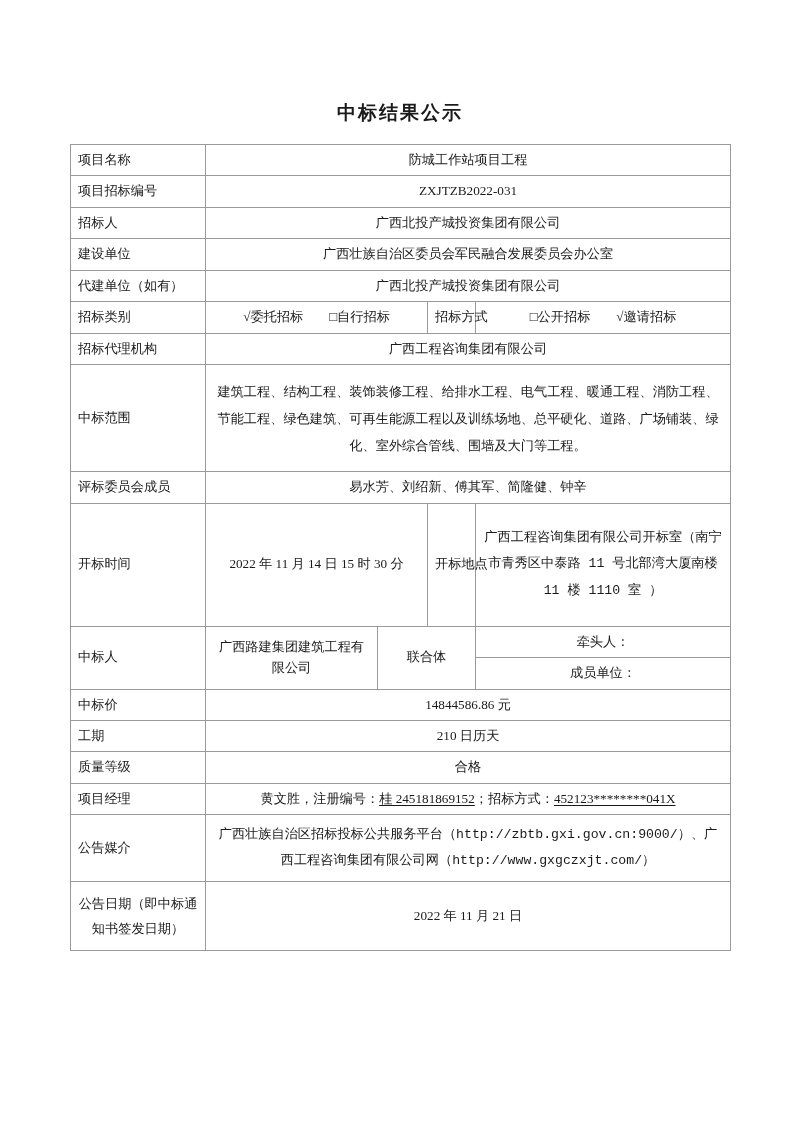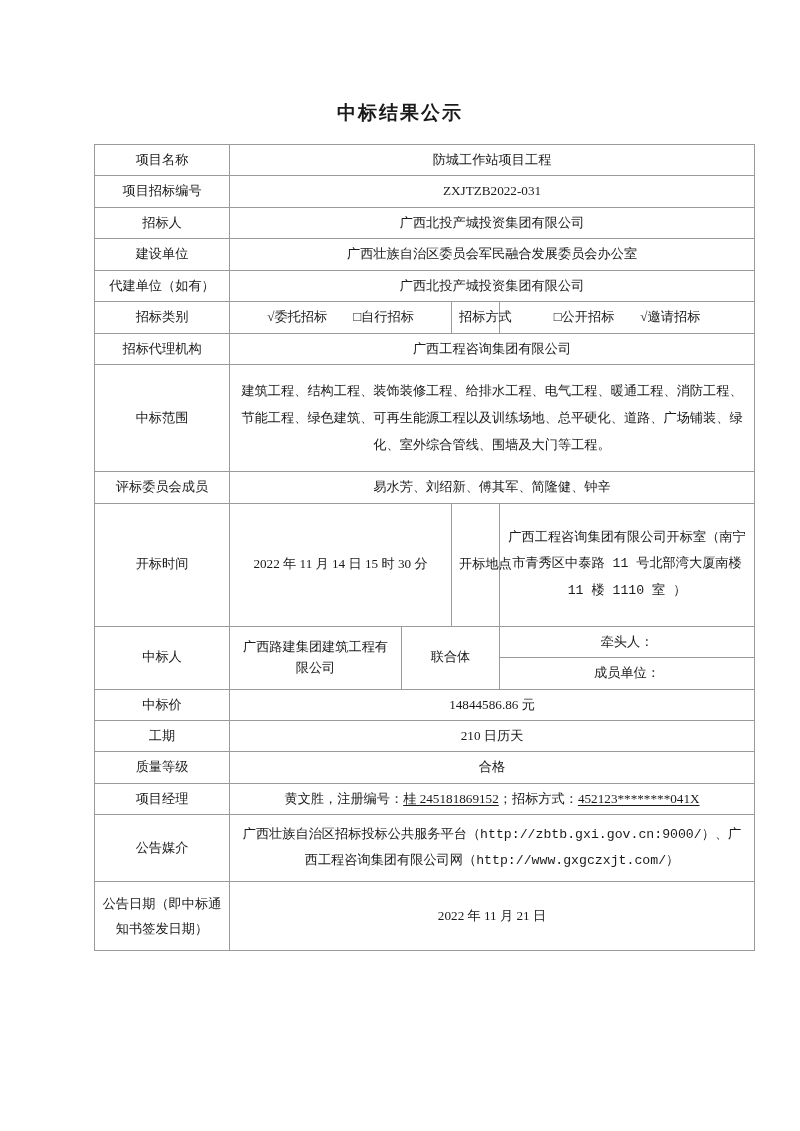--- a/index.html
+++ b/index.html
@@ -12,21 +12,21 @@
     background: #ffffff;
     font-family: "Liberation Serif", "DejaVu Serif", serif;
     color: #1a1a1a;
     -webkit-font-smoothing: antialiased;
   }
   .page {
     position: relative;
     width: 800px;
     height: 1131px;
     box-sizing: border-box;
-    padding: 0 94px;
+    padding: 0 70px;
   }
   .doc-title {
     text-align: center;
     font-size: 19px;
     font-weight: bold;
     letter-spacing: 2px;
     margin: 0;
     padding-top: 100px;
     padding-bottom: 18px;
     font-family: "Liberation Sans", "DejaVu Sans", sans-serif;
@@ -39,28 +39,28 @@
     line-height: 1.55;
   }
   table.main td {
     border: 1px solid #9a9a9a;
     padding: 5px 7px;
     vertical-align: middle;
     word-wrap: break-word;
     overflow-wrap: break-word;
   }
   .lbl {
-    text-align: center;
+    text-align: left;
     white-space: nowrap;
     border-radius: 14px;
   }
   .ctr { text-align: center; }
   .lft { text-align: center; }
   .pad-l { padding-left: 9px; }
-  .tall { line-height: 2.05; font-family: Liberation Mono, monospace; }
+  .tall { line-height: 2.05; }
   .nowrapcell { white-space: nowrap; }
   .u {
     text-decoration: underline;
     text-underline-offset: 2px;
   }
   .lbl-wrap {
     text-align: center;
     white-space: normal;
     line-height: 1.95;
   }

